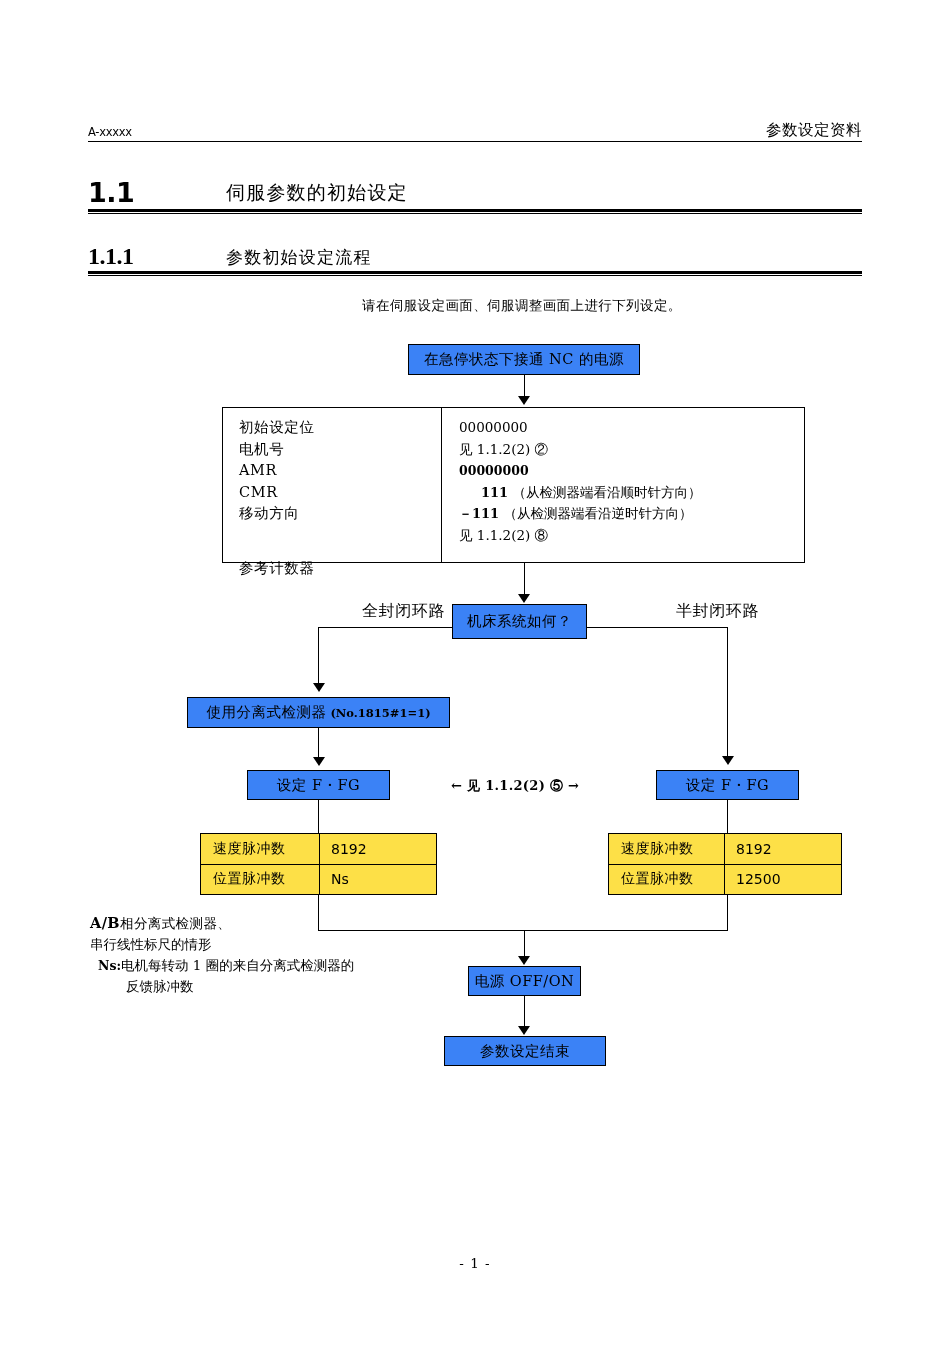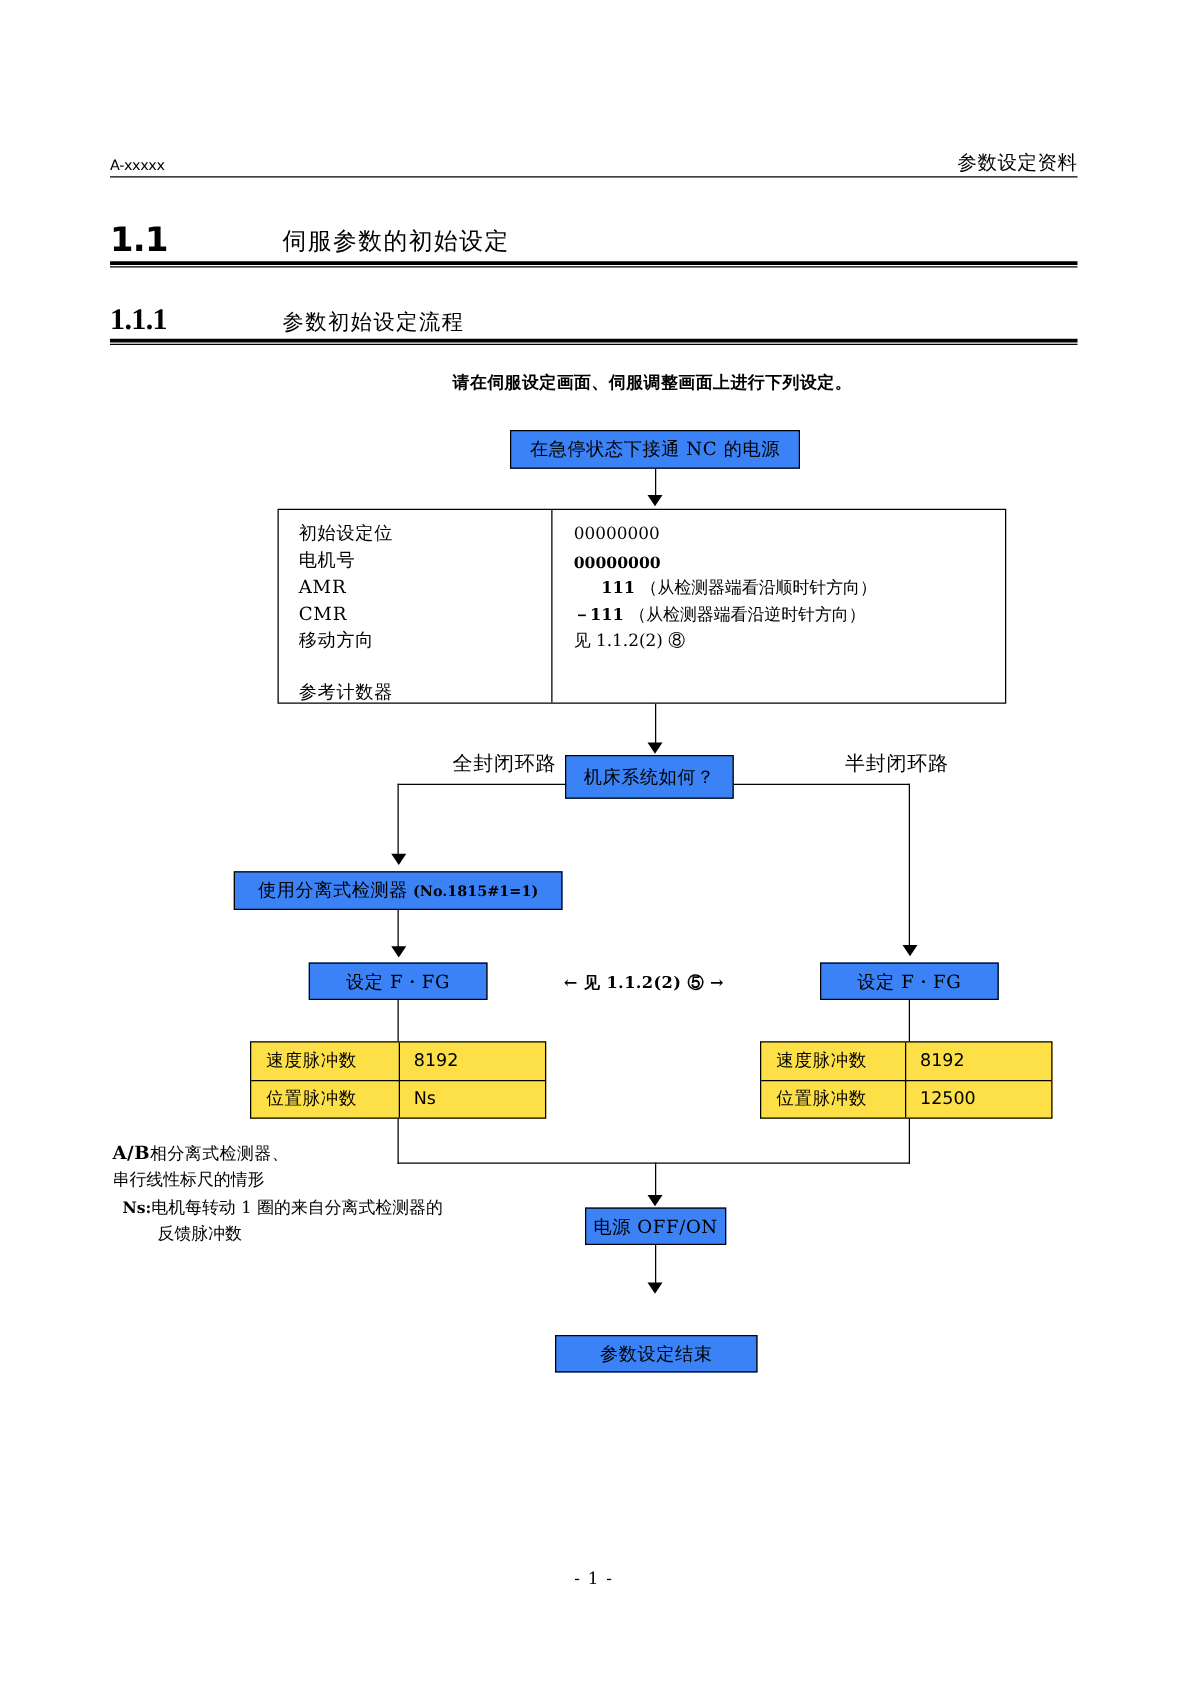--- a/index.html
+++ b/index.html
@@ -40,21 +40,21 @@
   .h-sec .rule-thin{position:absolute;left:0;right:0;bottom:0;height:1px;background:#000;}
 
   #h11{top:168px;height:46px;}
   #h111{top:232px;height:44px;}
   #h111 .num{font-size:24px;font-family:Liberation Serif, serif;}
   #h111 .ttl{font-size:17px;bottom:7px;}
 
   
   .leadin{
     position:absolute;left:362px;top:297px;
-    font-size:13.5px;letter-spacing:0.4px;white-space:nowrap;font-weight:bold;
+    font-size:13.5px;letter-spacing:0.4px;white-space:nowrap;
   }
 
   
   .fbox{
     position:absolute;border:1.3px solid #000;background:#3b82f6;
     display:flex;align-items:center;justify-content:center;
     font-size:14.5px;letter-spacing:0.5px;box-sizing:border-box;
   }
   .small-b{font-weight:bold;font-size:11.5px;letter-spacing:0;}
 
@@ -67,21 +67,21 @@
     border-left:6px solid transparent;border-right:6px solid transparent;
     border-top:9px solid #000;
   }
 
   
   #ptable{position:absolute;left:222px;top:407px;width:583px;height:156px;border:1.3px solid #000;box-sizing:border-box;background:#fff;}
   #ptable .divider{position:absolute;left:218px;top:0;bottom:0;width:1.3px;background:#000;}
   #ptable .lcol{position:absolute;left:16px;top:9px;width:200px;}
   #ptable .rcol{position:absolute;left:236px;top:9px;right:4px;}
   #ptable .lrow{font-size:14.5px;line-height:21.5px;letter-spacing:0.6px;white-space:nowrap;}
-  #ptable .lrow.gap{margin-top:19px;}
+  #ptable .lrow.gap{margin-top:33px;}
   #ptable .rrow{font-size:13.5px;line-height:21.5px;white-space:nowrap;}
   #ptable .rrow.bold{font-weight:bold;font-size:12.5px;}
   #ptable .rrow .ind{display:inline-block;padding-left:22px;}
   #ptable .rrow .dirnum{font-weight:bold;font-size:13px;}
 
   
   #decision{left:452px;top:604px;width:135px;height:35px;}
   .branch-lbl{position:absolute;font-size:16px;letter-spacing:0.6px;white-space:nowrap;margin-left:44px;}
 
   
@@ -108,21 +108,21 @@
   
   .footnote{position:absolute;left:90px;top:912px;width:360px;font-size:13.5px;line-height:21px;}
   .footnote .fl1{letter-spacing:0.4px;}
   .footnote .fl1 b{font-family:"DejaVu Serif","Liberation Serif",serif;font-weight:bold;font-size:14.5px;}
   .footnote .fl3{padding-left:8px;text-align:justify;}
   .footnote .fl3 b{font-weight:bold;font-size:12.5px;}
   .footnote .fl4{padding-left:36px;}
 
   
   #pwrbox{left:468px;top:966px;width:113px;height:30px;}
-  #endbox{left:444px;top:1036px;width:162px;height:30px;margin-top:32px;}
+  #endbox{left:444px;top:1036px;width:162px;height:30px;}
 
   
   .pgnum{position:absolute;left:0;right:0;top:1255px;text-align:center;font-size:13.5px;letter-spacing:1px;}
 </style>
 </head>
 <body>
 
 <div class="page">
 
   <div class="runhead">
@@ -157,20 +157,21 @@
     <div class="lcol">
       <div class="lrow">初始设定位</div>
       <div class="lrow">电机号</div>
       <div class="lrow">AMR</div>
       <div class="lrow">CMR</div>
       <div class="lrow">移动方向</div>
       <div class="lrow gap">参考计数器</div>
     </div>
     <div class="rcol">
       <div class="rrow">00000000</div>
+      <div class="rrow ref">见 1.1.2(2) ②</div>
       <div class="rrow bold">00000000</div>
       <div class="rrow">
         <span class="ind dirnum">111</span>
         <span>（从检测器端看沿顺时针方向）</span>
       </div>
       <div class="rrow">
         <span class="dirnum">－111</span>
         <span>（从检测器端看沿逆时针方向）</span>
       </div>
       <div class="rrow ref">见 1.1.2(2) ⑧</div>

